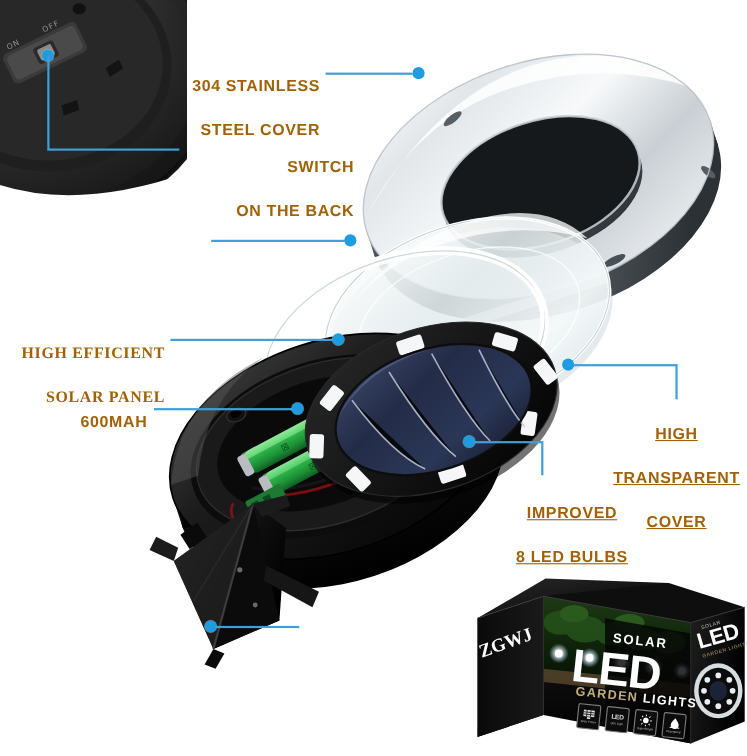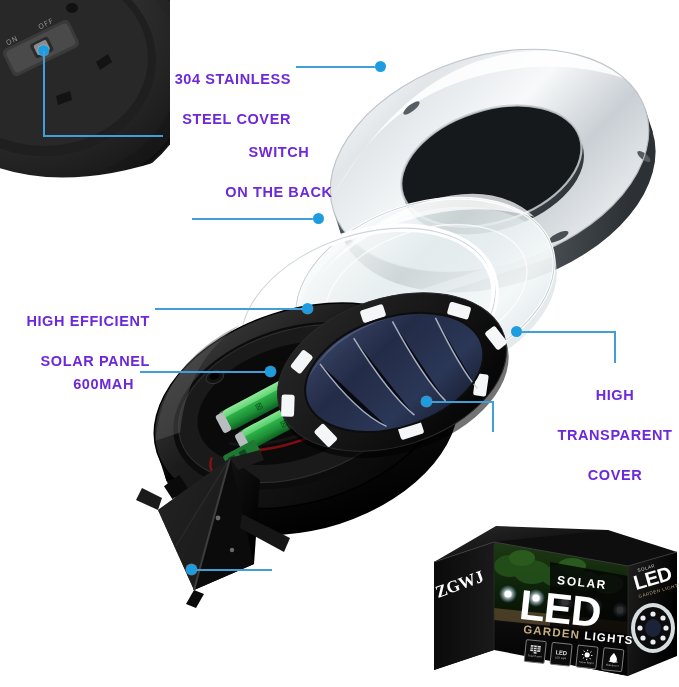--- a/index.html
+++ b/index.html
@@ -9,32 +9,32 @@
     background:#ffffff;
     font-family:"Liberation Sans", sans-serif;
     overflow:hidden;
     position:relative;
   }
   #stage{position:absolute;left:0;top:0;width:679px;height:687px;overflow:hidden;background:#fff;}
 
   
   .callout{
     position:absolute;
-    color:#6d28d9;
+    color:#a16207;
     font-family:"Liberation Sans", sans-serif;
     font-size:14.5px;
     font-weight:700;
     letter-spacing:0.6px;
     line-height:1.38;
     white-space:pre-line;
     text-transform:uppercase;
   }
   .ta-r{text-align:right;}
-  .ta-l{text-align:center;margin-left:32px;}
-  .ta-c{text-align:center;}
+  .ta-l{text-align:right;}
+  .ta-c{text-align:center;text-decoration:underline;}
 
   
   .lead{position:absolute;background:#3f9fd6;}
   .lead.h{height:1.6px;}
   .lead.v{width:1.6px;}
   .dot{
     position:absolute;width:11px;height:11px;border-radius:50%;
     background:#1e9ce0;box-shadow:0 0 0 0.5px rgba(255,255,255,.35);
   }
 
@@ -303,35 +303,39 @@
     <span>304 STAINLESS</span><br>
     <span>STEEL COVER</span>
   </div>
 
   <div class="callout ta-l" style="left:172px;top:122px;width:150px;">
     <span>SWITCH</span><br>
     <span>ON THE BACK</span>
   </div>
 
 
-  <div class="callout ta-r" style="left:0px;top:291px;width:150px;">
+  <div class="callout ta-r" style="left:0px;top:291px;width:150px;font-family:Liberation Serif, serif;">
     <span>HIGH EFFICIENT</span><br>
     <span>SOLAR PANEL</span>
   </div>
 
   <div class="callout ta-r" style="left:0px;top:354px;width:134px;">
     <span>600MAH</span><br>
   </div>
 
   <div class="callout ta-c" style="left:551px;top:365px;width:128px;">
     <span>HIGH</span><br>
     <span>TRANSPARENT</span><br>
     <span>COVER</span>
   </div>
 
+  <div class="callout ta-c" style="left:447px;top:437px;width:146px;">
+    <span>IMPROVED</span><br>
+    <span>8 LED BULBS</span>
+  </div>
 
 
   <div id="boxwrap">
     <svg viewBox="0 0 247 163" width="247" height="163">
       <defs>
         <linearGradient id="bTop" x1="0" y1="0" x2="1" y2="1">
           <stop offset="0%" stop-color="#2a2a2a"></stop>
           <stop offset="50%" stop-color="#131313"></stop>
           <stop offset="100%" stop-color="#050505"></stop>
         </linearGradient>

